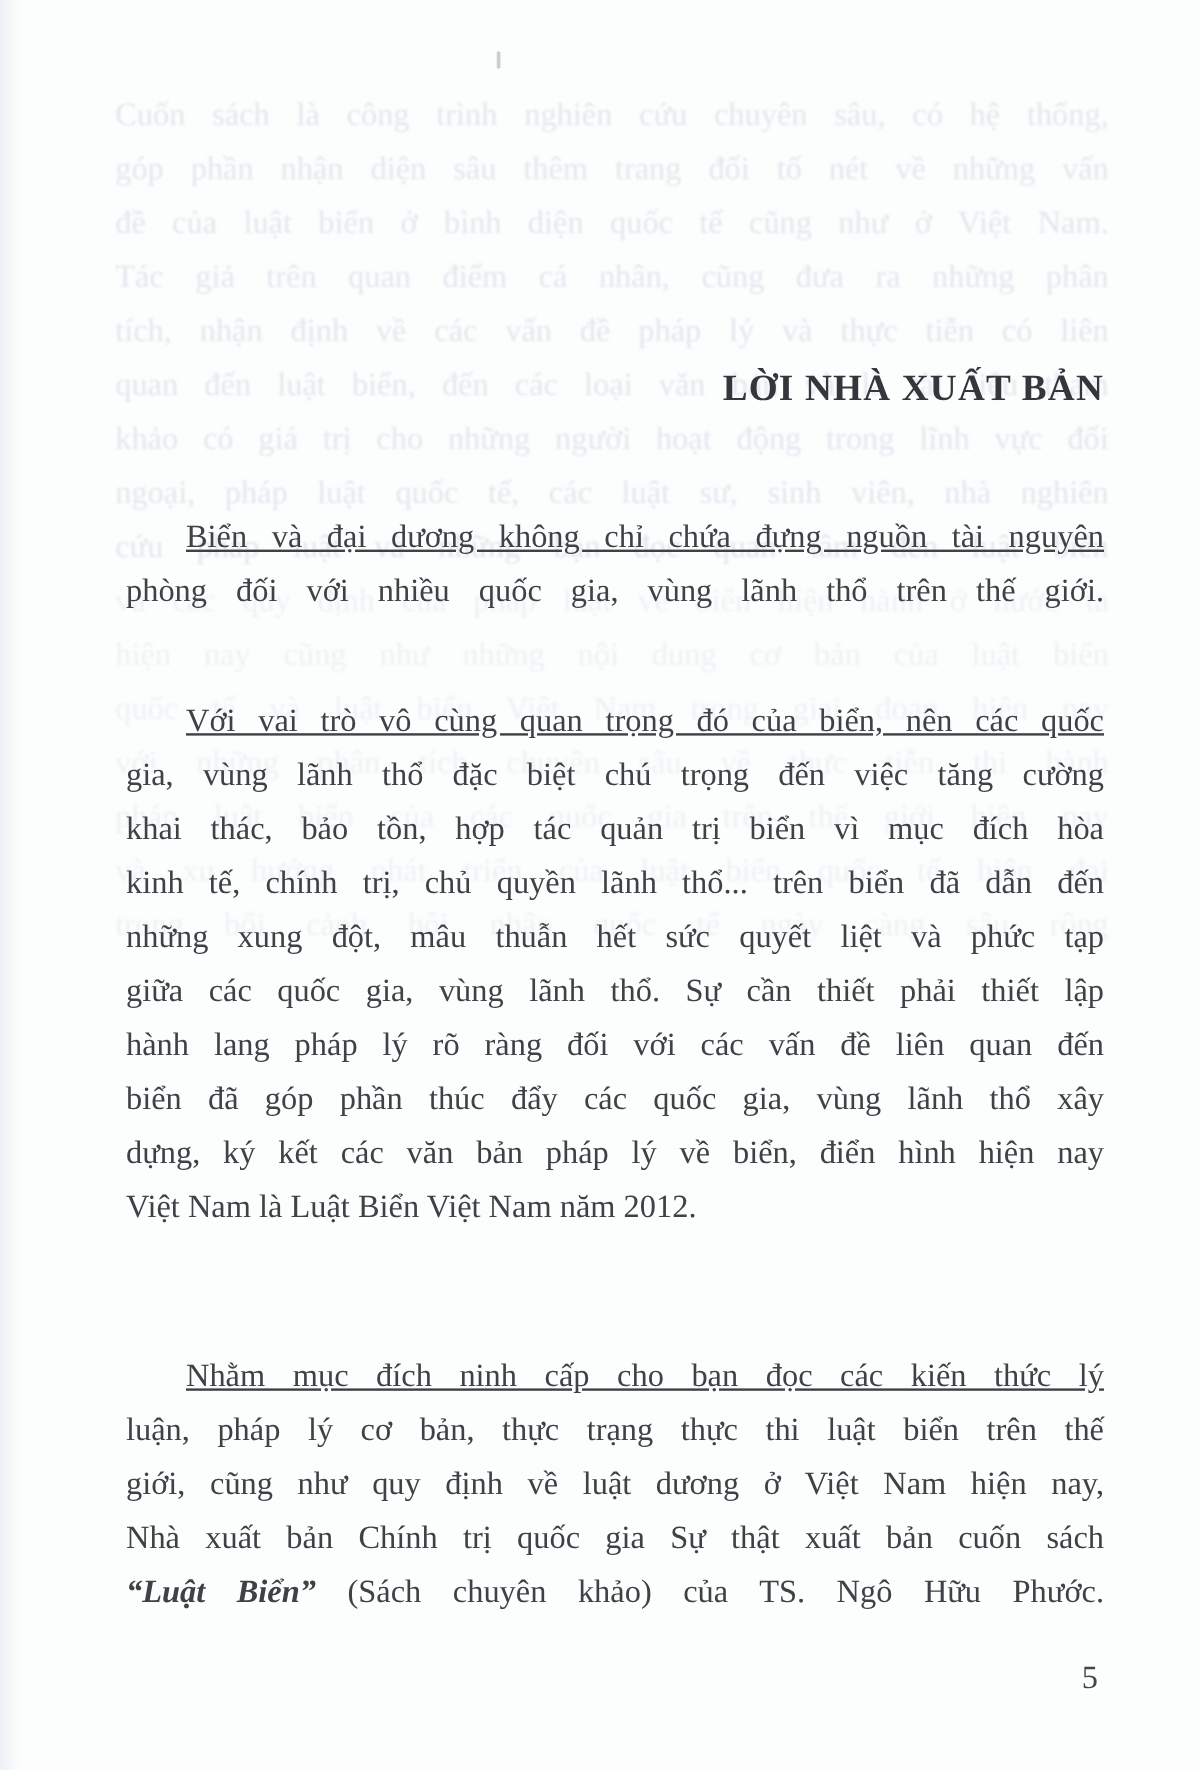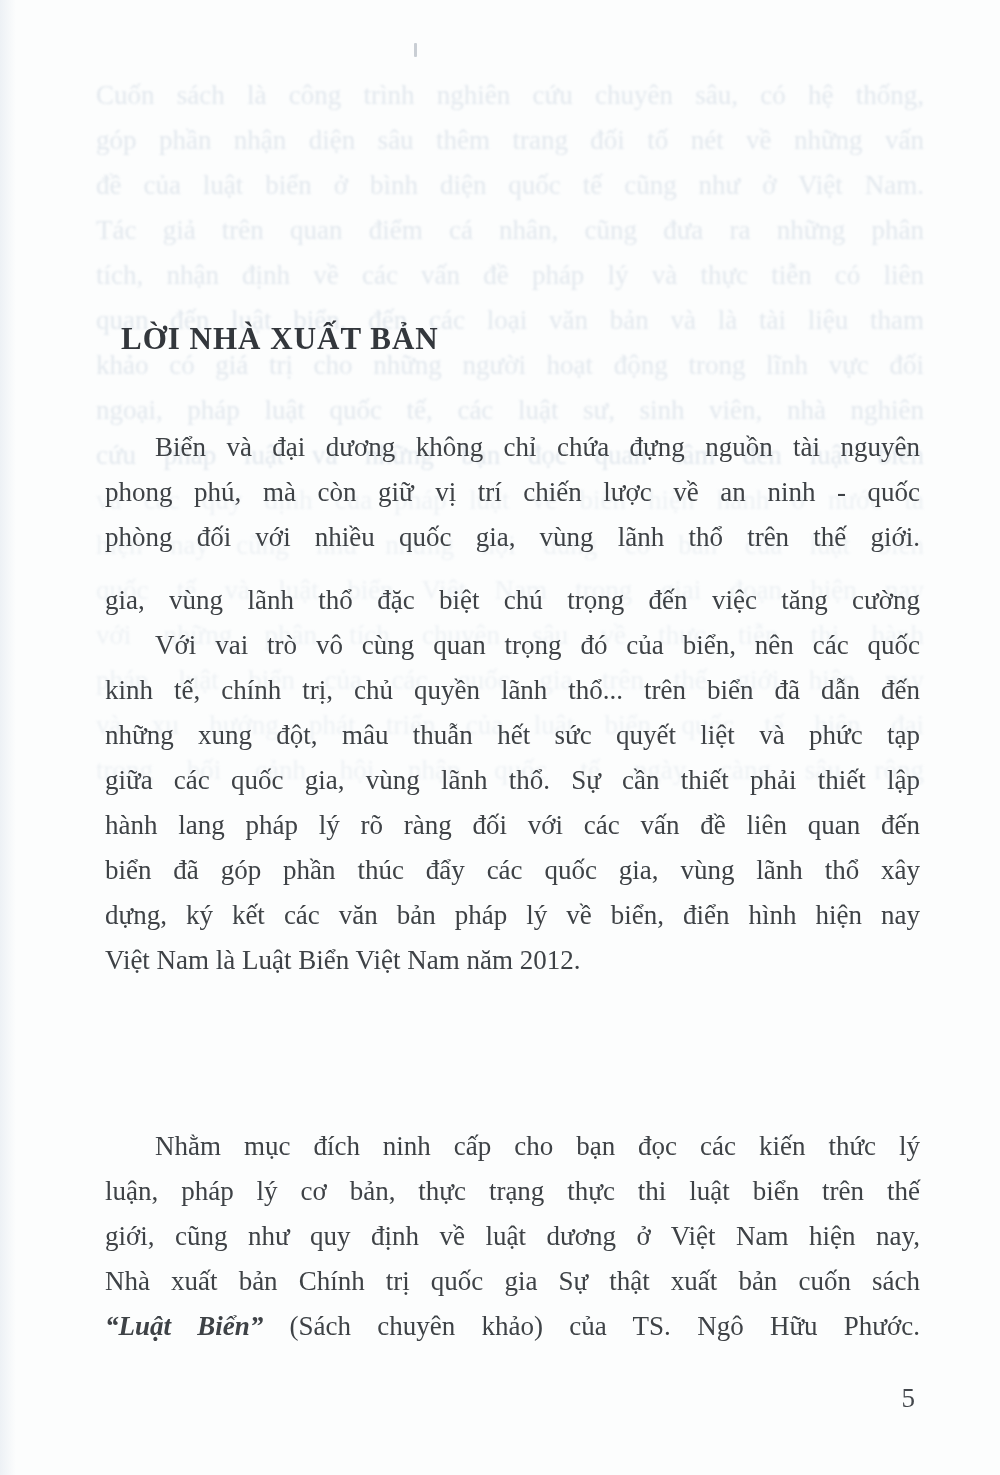--- a/index.html
+++ b/index.html
@@ -20,30 +20,30 @@
     font-size:27px;line-height:45px;z-index:1;
   }
   .ghost-layer .gline{text-align:justify;text-align-last:justify;height:45px;overflow:hidden;}
   .ghost-layer .gline.dim{opacity:.55;}
   
   .content{
     position:absolute;left:105px;top:0;width:815px;z-index:2;
     color:#3e4246;font-size:27px;line-height:45px;
   }
   .doc-title{
-    position:absolute;top:300px;left:0;right:0;margin:16px;
-    text-align:left;font-size:31px;line-height:45px;font-weight:bold;
+    position:absolute;top:300px;left:0;right:0;margin:0;
+    text-align:right;font-size:31px;line-height:45px;font-weight:bold;
     letter-spacing:1px;color:#33373c;
   }
   .para{position:absolute;left:0;width:815px;}
   .para-1{top:425px;}
   .para-2{top:578px;}
   .para-3{top:1124px;}
   .para .line{text-align:justify;text-align-last:justify;}
-  .para .line.first{text-indent:50px;}
+  .para .line.first{text-indent:50px;text-decoration:underline;}
   .para .line.end{text-align-last:left;}
   .bi{font-weight:bold;font-style:italic;}
   .page-number{
     position:absolute;top:1376px;left:0;width:810px;
     text-align:right;font-size:27px;line-height:45px;color:#43474c;
   }
   .scan-tick{
     position:absolute;left:414px;top:43px;width:3px;height:14px;
     background:#c9ced4;border-radius:1px;z-index:1;
   }
@@ -71,27 +71,27 @@
     <div class="gline dim">pháp luật biển của các quốc gia trên thế giới hiện nay</div>
     <div class="gline dim">và xu hướng phát triển của luật biển quốc tế hiện đại</div>
     <div class="gline dim">trong bối cảnh hội nhập quốc tế ngày càng sâu rộng</div>
   </div>
 
 <div class="content">
   <h1 class="doc-title">LỜI NHÀ XUẤT BẢN</h1>
 
   <div class="para para-1">
       <div class="line first">Biển và đại dương không chỉ chứa đựng nguồn tài nguyên</div>
-      <div class="line">phong phú, mà còn giữ vị trí chiến lược về an ninh - quốc</div>
       <div class="line">phòng đối với nhiều quốc gia, vùng lãnh thổ trên thế giới.</div>
     </div>
 
   <div class="para para-2">
+      <div class="line first">Với vai trò vô cùng quan trọng đó của biển, nên các quốc</div>
       <div class="line">gia, vùng lãnh thổ đặc biệt chú trọng đến việc tăng cường</div>
-      <div class="line first">Với vai trò vô cùng quan trọng đó của biển, nên các quốc</div>
+      <div class="line">khai thác, bảo tồn, hợp tác quản trị biển vì mục đích hòa</div>
       <div class="line">kinh tế, chính trị, chủ quyền lãnh thổ... trên biển đã dẫn đến</div>
       <div class="line">những xung đột, mâu thuẫn hết sức quyết liệt và phức tạp</div>
       <div class="line">giữa các quốc gia, vùng lãnh thổ. Sự cần thiết phải thiết lập</div>
       <div class="line">hành lang pháp lý rõ ràng đối với các vấn đề liên quan đến</div>
       <div class="line">biển đã góp phần thúc đẩy các quốc gia, vùng lãnh thổ xây</div>
       <div class="line">dựng, ký kết các văn bản pháp lý về biển, điển hình hiện nay</div>
       <div class="line end">Việt Nam là Luật Biển Việt Nam năm 2012.</div>
     </div>
 
   <div class="para para-3">

